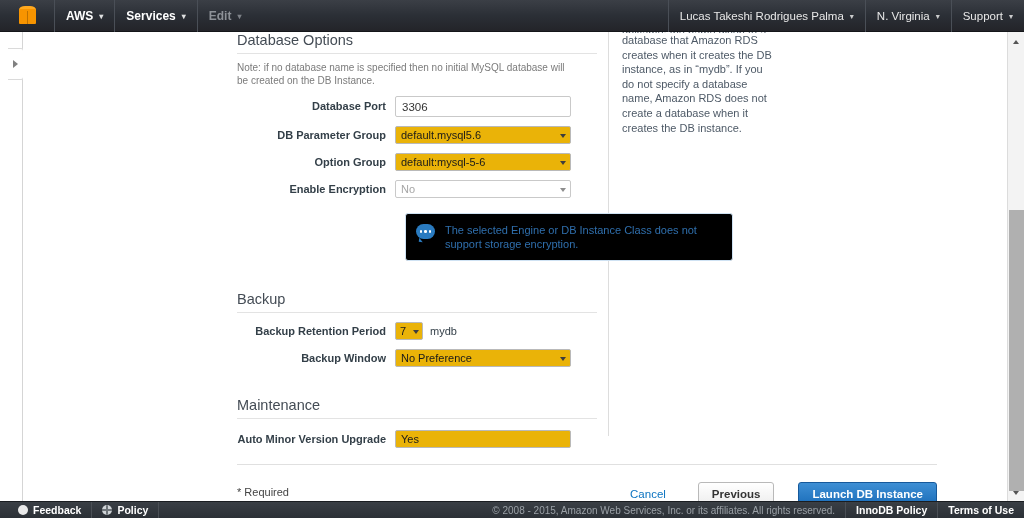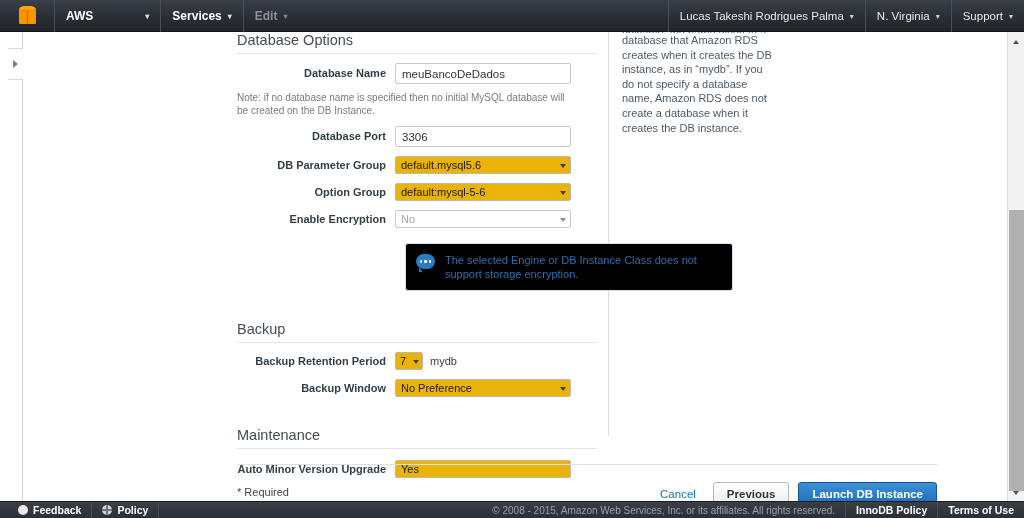--- a/index.html
+++ b/index.html
@@ -45,21 +45,21 @@
     width: 1px; height: 13px;
     background: rgba(120,70,0,.45);
   }
   .nav-item {
     height: 32px; display: flex; align-items: center;
     padding: 0 11px; color: #ffffff;
     font-size: 12px; font-weight: bold;
     border-left: 1px solid #4a4f57;
     cursor: pointer; white-space: nowrap;
   }
-  .nav-item.first { border-left: 1px solid #4a4f57; gap: 46px; }
+  .nav-item.first { border-left: 1px solid #4a4f57; }
   .nav-item.dim { color: #8d9197; font-weight: bold; }
   .nav-item .caret {
     margin-left: 6px; font-size: 8px; opacity: .85; transform: translateY(1px);
   }
   .nav-spacer { flex: 1 1 auto; }
   .nav-right {
     display: flex; align-items: flex-start; height: 32px;
   }
   .nav-right .nav-item { font-weight: normal; color: #e8e8e8; font-size: 11.5px; }
 
@@ -231,21 +231,21 @@
   #actions .rule {
     position: absolute; left: 0; top: -18px;
     width: 700px; height: 1px; background: #e0e0e0;
   }
   #actions .req {
     position: absolute; left: 0; top: 4px;
     font-size: 11px; color: #444;
   }
   #actions .btns {
     position: absolute; right: 0; top: 0;
-    display: flex; align-items: center; gap: 9px;
+    display: flex; align-items: center; gap: 24px;
   }
   .btn-link {
     font-size: 11.5px; color: #0c74c1; cursor: pointer;
     padding: 0 8px;
   }
   .btn {
     height: 23px; padding: 0 13px;
     border-radius: 3px;
     font-size: 11.5px; font-weight: bold;
     display: flex; align-items: center; justify-content: center;
@@ -389,26 +389,20 @@
       <div class="htext">
         <span class="clip-line">dbName: the name given to a</span>
         <span>database that Amazon RDS creates when it creates the DB instance, as in “mydb”. If you do not specify a database name, Amazon RDS does not create a database when it creates the DB instance.</span>
       </div>
     </div>
 
     <div id="form-col">
 
       <h2 class="section">Database Options</h2>
 
-      <div class="frow">
-        <div class="flabel">Database Name</div>
-        <div class="fctl">
-          <input class="tbox" type="text" value="meuBancoDeDados" style="">
-        </div>
-      </div>
 
       <div class="note">Note: if no database name is specified then no initial MySQL database will be created on the DB Instance.</div>
 
       <div class="frow">
         <div class="flabel">Database Port</div>
         <div class="fctl">
           <input class="tbox" type="text" value="3306" style="">
         </div>
       </div>
 

